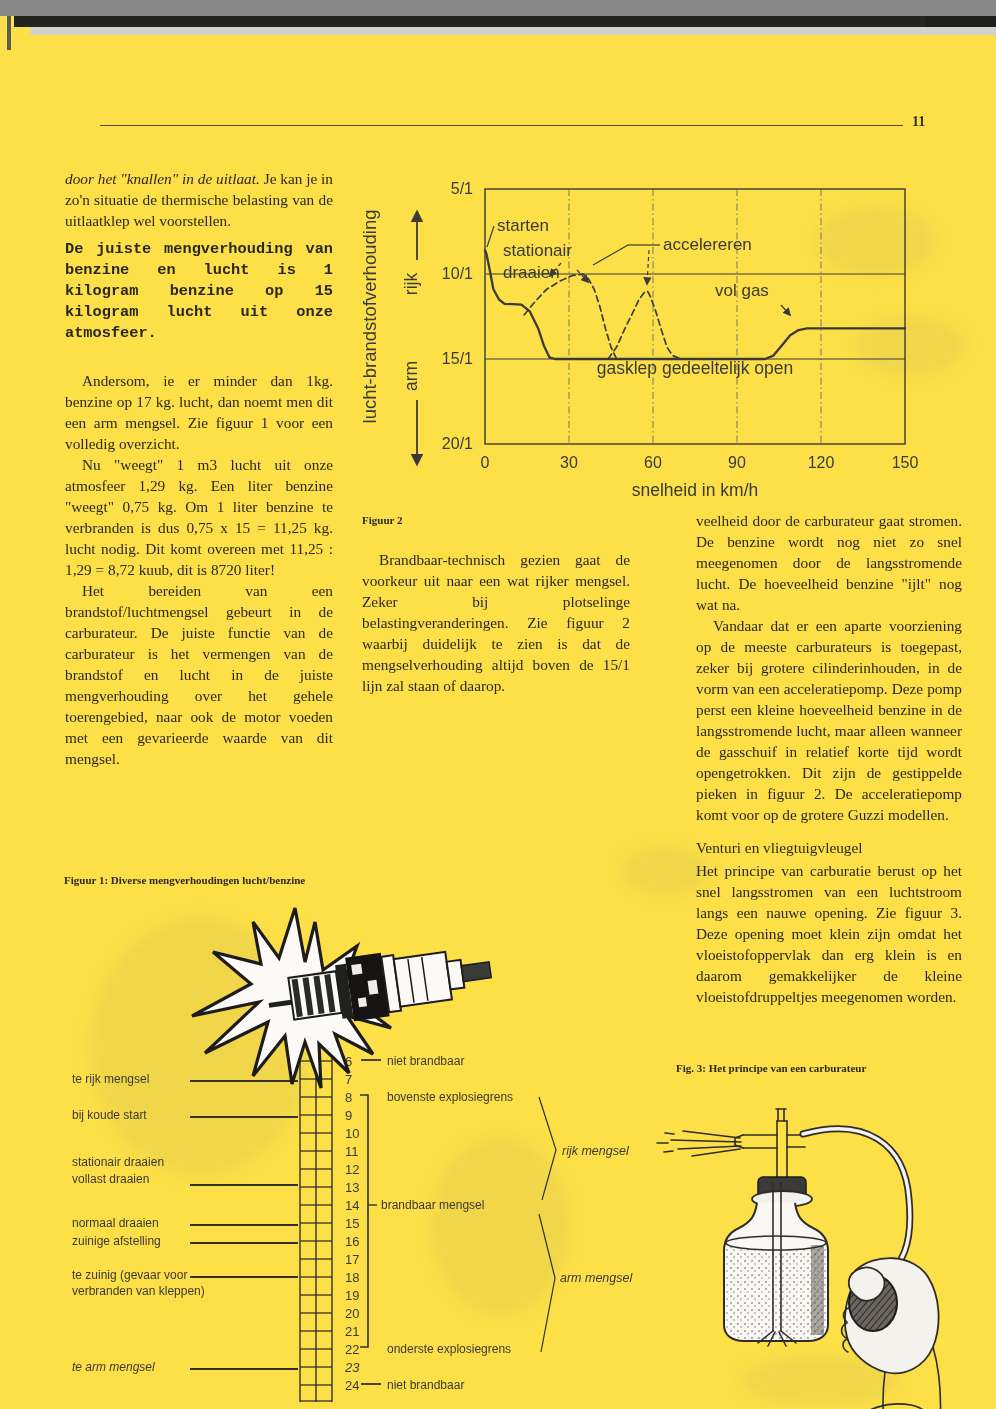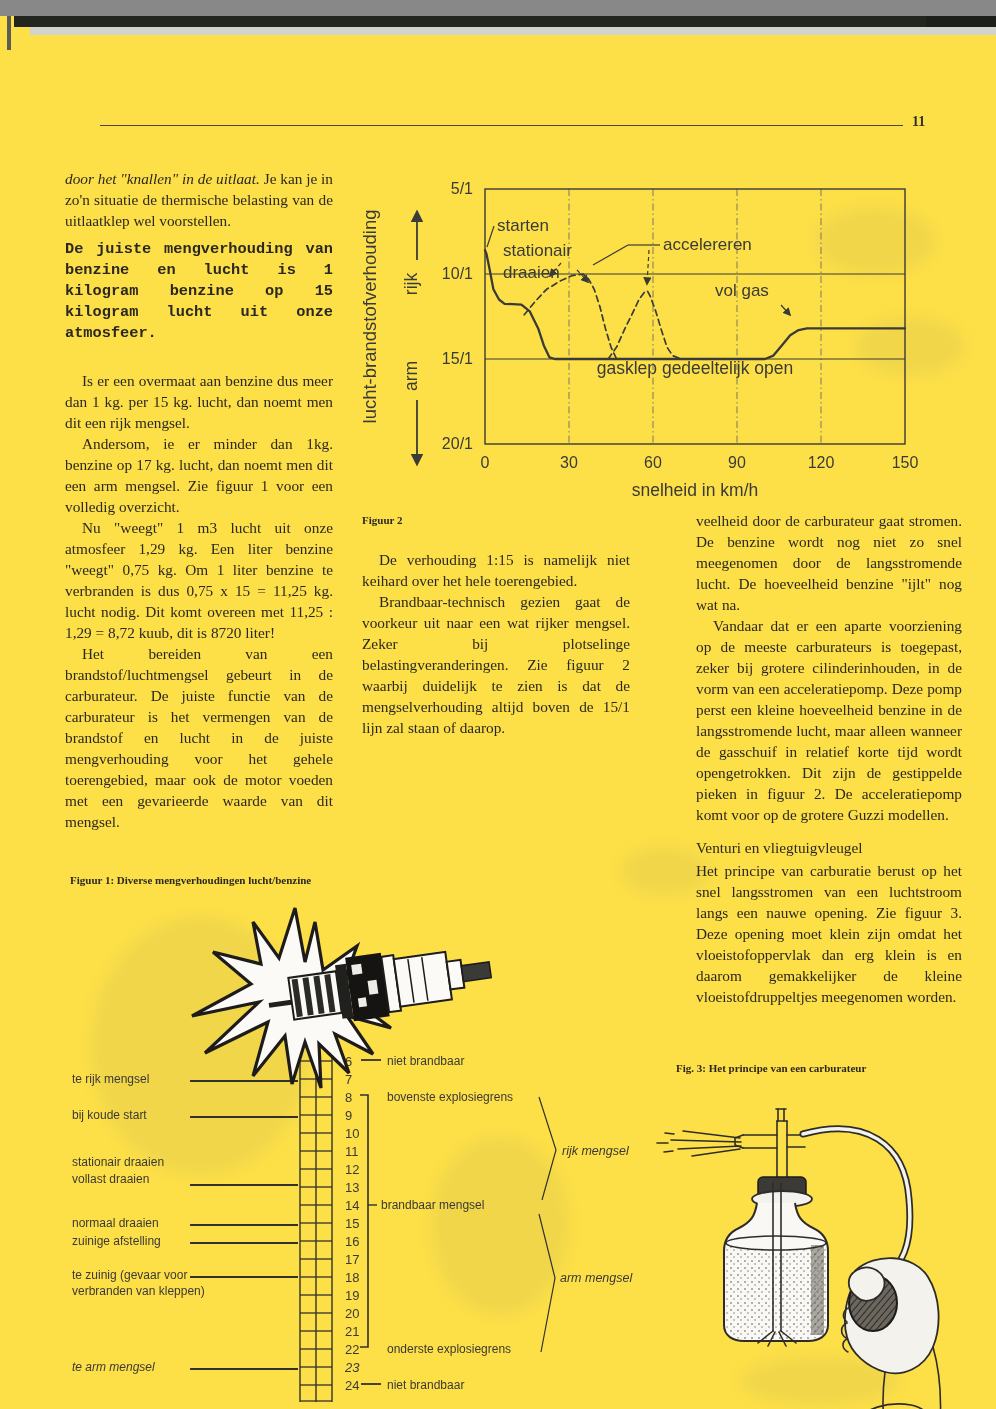--- a/index.html
+++ b/index.html
@@ -23,21 +23,21 @@
   .col{position:absolute; font-size:15.3px; line-height:21px; text-align:justify;}
   .col p{margin:0;}
   .col p.ind{text-indent:17px;}
   .col-left{left:65px; top:152px; width:268px;}
   .col-mid{left:362px; top:533px; width:268px;}
   .col-right{left:696px; top:494px; width:266px;}
   .lead{font-weight:bold; margin:8px 0 26px 0 !important;font-family:Liberation Mono, monospace;}
   .subhead{font-weight:normal; margin:12px 0 2px 0 !important; text-align:left;}
   .fig-caption{position:absolute; font-weight:bold; font-size:11px; color:#2b2722;}
   #fig2-caption{left:362px; top:498px;}
-  #fig1-caption{left:70px; top:858px; width:460px;}
+  #fig1-caption{left:64px; top:858px; width:460px;}
   #fig3-caption{left:676px; top:1046px; width:300px;}
 
   svg{position:absolute;}
   svg text{font-family:"Liberation Sans", sans-serif;}
 </style>
 </head>
 <body>
 
 <div id="page">
 
@@ -52,24 +52,23 @@
   <div class="smudge" style="left:430px;top:1120px;width:140px;height:180px;"></div>
   <div class="smudge" style="left:620px;top:830px;width:90px;height:50px;"></div>
   <div class="smudge" style="left:740px;top:1340px;width:160px;height:50px;"></div>
 
   <div class="header-rule"></div>
   <div class="page-number">11</div>
 
   <div class="col col-left">
     <p><em>door het "knallen" in de uitlaat.</em> <span>Je kan je in zo'n situatie de thermische belasting van de uitlaatklep wel voorstellen.</span></p>
     <p class="lead">De juiste mengverhouding van benzine en lucht is 1 kilogram benzine op 15 kilogram lucht uit onze atmosfeer.</p>
-    <p class="ind">Is er een overmaat aan benzine dus meer dan 1 kg. per 15 kg. lucht, dan noemt men dit een rijk mengsel.</p>
     <p class="ind">Andersom, ie er minder dan 1kg. benzine op 17 kg. lucht, dan noemt men dit een arm mengsel. Zie figuur 1 voor een volledig overzicht.</p>
     <p class="ind">Nu "weegt" 1 m3 lucht uit onze atmosfeer 1,29 kg. Een liter benzine "weegt" 0,75 kg. Om 1 liter benzine te verbranden is dus 0,75 x 15 = 11,25 kg. lucht nodig. Dit komt overeen met 11,25 : 1,29 = 8,72 kuub, dit is 8720 liter!</p>
-    <p class="ind">Het bereiden van een brandstof/luchtmengsel gebeurt in de carburateur. De juiste functie van de carburateur is het vermengen van de brandstof en lucht in de juiste mengverhouding voor het gehele toerengebied, maar ook de motor voeden met een gevarieerde waarde van dit mengsel.</p>
+    <p class="ind">Het bereiden van een brandstof/luchtmengsel gebeurt in de carburateur. De juiste functie van de carburateur is het vermengen van de brandstof en lucht in de juiste mengverhouding over het gehele toerengebied, naar ook de motor voeden met een gevarieerde waarde van dit mengsel.</p>
   </div>
 
   <svg id="fig2-svg" style="left:360px;top:148px;" width="580" height="350" viewBox="0 0 580 350">
       <defs>
         <marker id="ah" viewBox="0 0 10 10" refX="8" refY="5" markerWidth="7" markerHeight="7" orient="auto-start-reverse">
           <path d="M0,0 L10,5 L0,10 z" fill="#3a3a38"></path>
         </marker>
       </defs>
       <line x1="209" y1="25" x2="209" y2="280" stroke="#6b6b68" stroke-width="0.9" stroke-dasharray="7 3 1.5 3"></line>
       <line x1="293" y1="25" x2="293" y2="280" stroke="#6b6b68" stroke-width="0.9" stroke-dasharray="7 3 1.5 3"></line>
@@ -107,21 +106,20 @@
       <path d="M201,99 L190,112" fill="none" stroke="#3a3a38" stroke-width="1.2" stroke-dasharray="4 3" marker-end="url(#ah)"></path>
       <path d="M217,106 L228,118" fill="none" stroke="#3a3a38" stroke-width="1.2" stroke-dasharray="4 3" marker-end="url(#ah)"></path>
       <path d="M268,81 L300,81" fill="none" stroke="#3a3a38" stroke-width="1.2" stroke-dasharray="none" marker-end="none"></path>
       <path d="M268,81 L233,101" fill="none" stroke="#3a3a38" stroke-width="1.2" stroke-dasharray="none" marker-end="none"></path>
       <path d="M289,86 L287,120" fill="none" stroke="#3a3a38" stroke-width="1.2" stroke-dasharray="4 3" marker-end="url(#ah)"></path>
       <path d="M421,141 L430,151" fill="none" stroke="#3a3a38" stroke-width="1.2" stroke-dasharray="none" marker-end="url(#ah)"></path>
     </svg>
   <div class="fig-caption" id="fig2-caption">Figuur 2</div>
 
   <div class="col col-mid">
-    <p class="ind">De verhouding 1:15 is namelijk niet keihard over het hele toerengebied.</p>
     <p class="ind">Brandbaar-technisch gezien gaat de voorkeur uit naar een wat rijker mengsel. Zeker bij plotselinge belastingveranderingen. Zie figuur 2 waarbij duidelijk te zien is dat de mengselverhouding altijd boven de 15/1 lijn zal staan of daarop.</p>
   </div>
 
   <div class="col col-right">
     <p>veelheid door de carburateur gaat stromen. De benzine wordt nog niet zo snel meegenomen door de langsstromende lucht. De hoeveelheid benzine "ijlt" nog wat na.</p>
     <p class="ind">Vandaar dat er een aparte voorziening op de meeste carburateurs is toegepast, zeker bij grotere cilinderinhouden, in de vorm van een acceleratiepomp. Deze pomp perst een kleine hoeveelheid benzine in de langsstromende lucht, maar alleen wanneer de gasschuif in relatief korte tijd wordt opengetrokken. Dit zijn de gestippelde pieken in figuur 2. De acceleratiepomp komt voor op de grotere Guzzi modellen.</p>
     <p class="subhead">Venturi en vliegtuigvleugel</p>
     <p>Het principe van carburatie berust op het snel langsstromen van een luchtstroom langs een nauwe opening. Zie figuur 3. Deze opening moet klein zijn omdat het vloeistofoppervlak dan erg klein is en daarom gemakkelijker de kleine vloeistofdruppeltjes meegenomen worden.</p>
   </div>
   <div class="fig-caption" id="fig3-caption">Fig. 3: Het principe van een carburateur</div>

